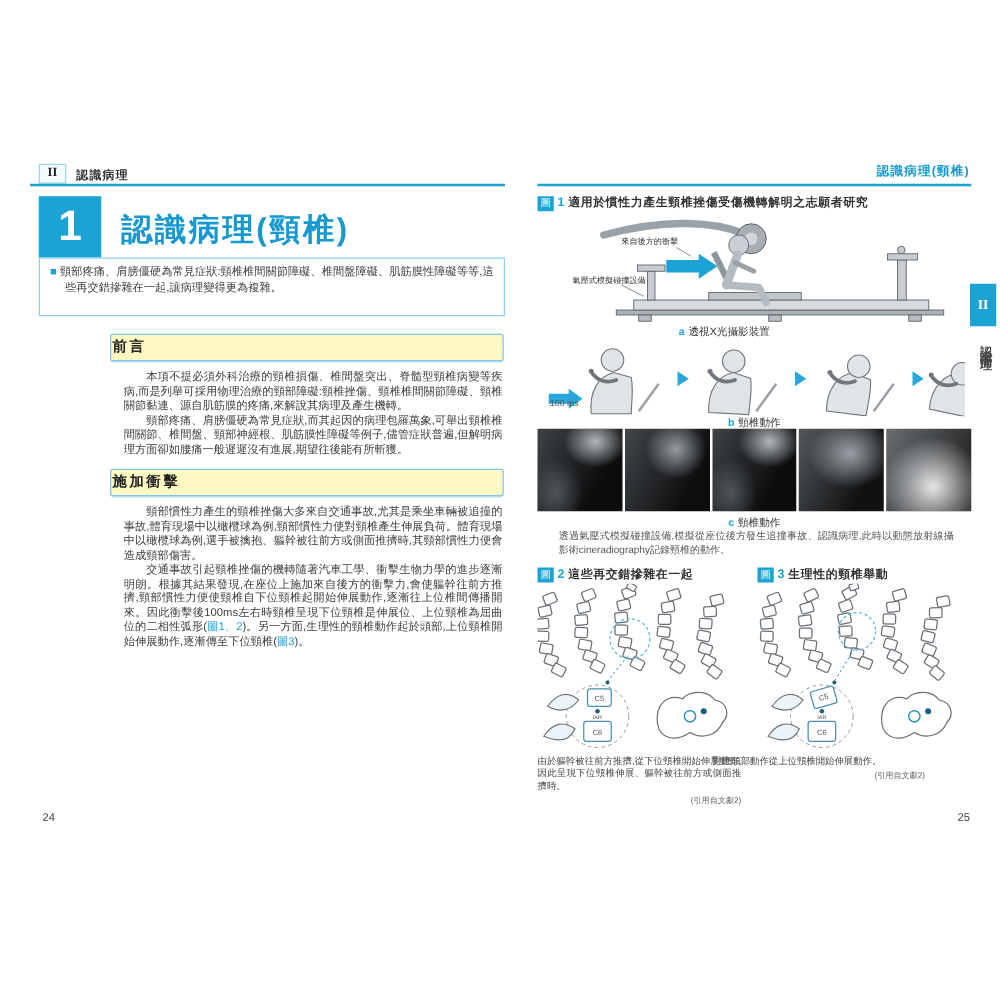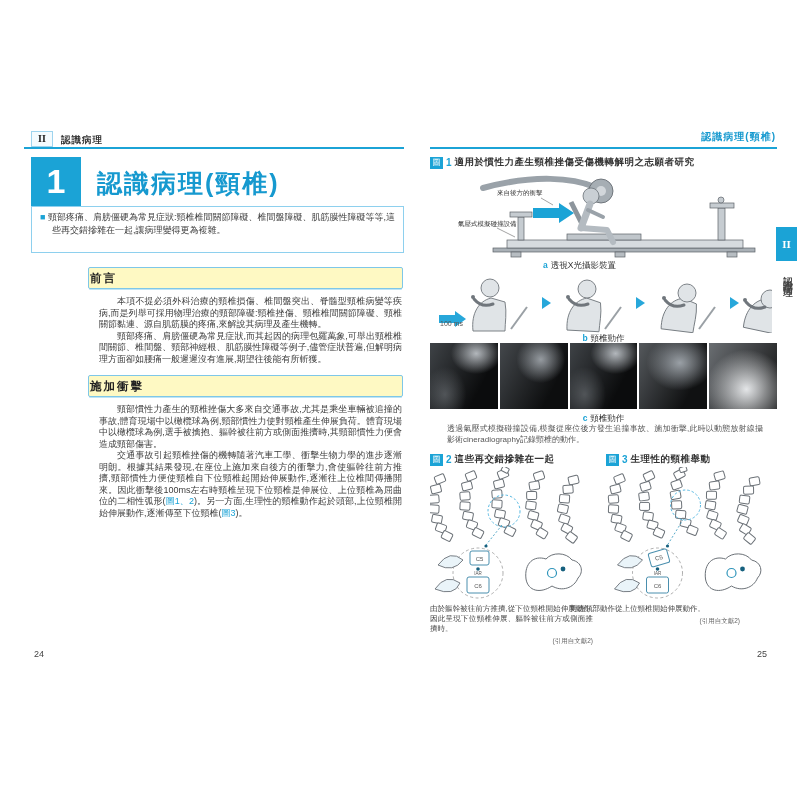--- a/index.html
+++ b/index.html
@@ -183,21 +183,21 @@
   <div class="xf"></div>
   <div class="xf"></div>
   <div class="xf"></div>
   <div class="xf"></div>
   <div class="xf"></div>
 </div>
 
 <div class="abs subcap" style="left:430px;top:413px">
   <span class="subletter">c</span><span>頸椎動作</span>
 </div>
-<div class="abs fignote" style="left:447px;top:424px;width:316px">透過氣壓式模擬碰撞設備,模擬從座位後方發生追撞事故、施加衝擊,此時以動態放射線攝影術cineradiography記錄頸椎的動作。</div>
+<div class="abs fignote" style="left:447px;top:424px;width:316px">透過氣壓式模擬碰撞設備,模擬從座位後方發生追撞事故、認識病理,此時以動態放射線攝影術cineradiography記錄頸椎的動作。</div>
 
 <div class="abs figcap" style="left:430px;top:453px">
   <span class="figbadge">圖</span>
     <span class="fignum">2</span>
   <span class="figtitle">這些再交錯摻雜在一起</span>
 </div>
 <svg class="abs" style="left:430px;top:467px" width="163" height="133" viewBox="0 0 163 133">
   <defs>
     <g id="colA">
       <g fill="#ffffff" stroke="#6b7177" stroke-width="1">
@@ -279,13 +279,13 @@
   <text x="48" y="121" text-anchor="middle" font-size="6" fill="#555">C6</text>
   <path d="M96,112 C94,96 104,88 116,92 C122,85 136,85 142,93 C152,95 154,105 148,111 C144,121 132,125 122,119 C110,127 98,124 96,112 Z" fill="none" stroke="#6b7177" stroke-width="1"></path>
   <circle cx="122" cy="106" r="4.5" fill="none" stroke="#2e94ba" stroke-width="1.2"></circle>
   <circle cx="133" cy="102" r="2.4" fill="#16607e"></circle>
 </svg>
 <div class="abs fignote2" style="left:570px;top:604px;width:170px">
   <span>對應頭部動作從上位頸椎開始伸展動作。</span>
   <div class="figsource">(引用自文獻2)</div>
 </div>
 
-<div class="abs pagenum" style="left:748px;top:649px;width:28px;text-align:center">25</div>
+<div class="abs pagenum" style="left:748px;top:649px;width:28px;text-align:right">25</div>
 
 </body></html>

